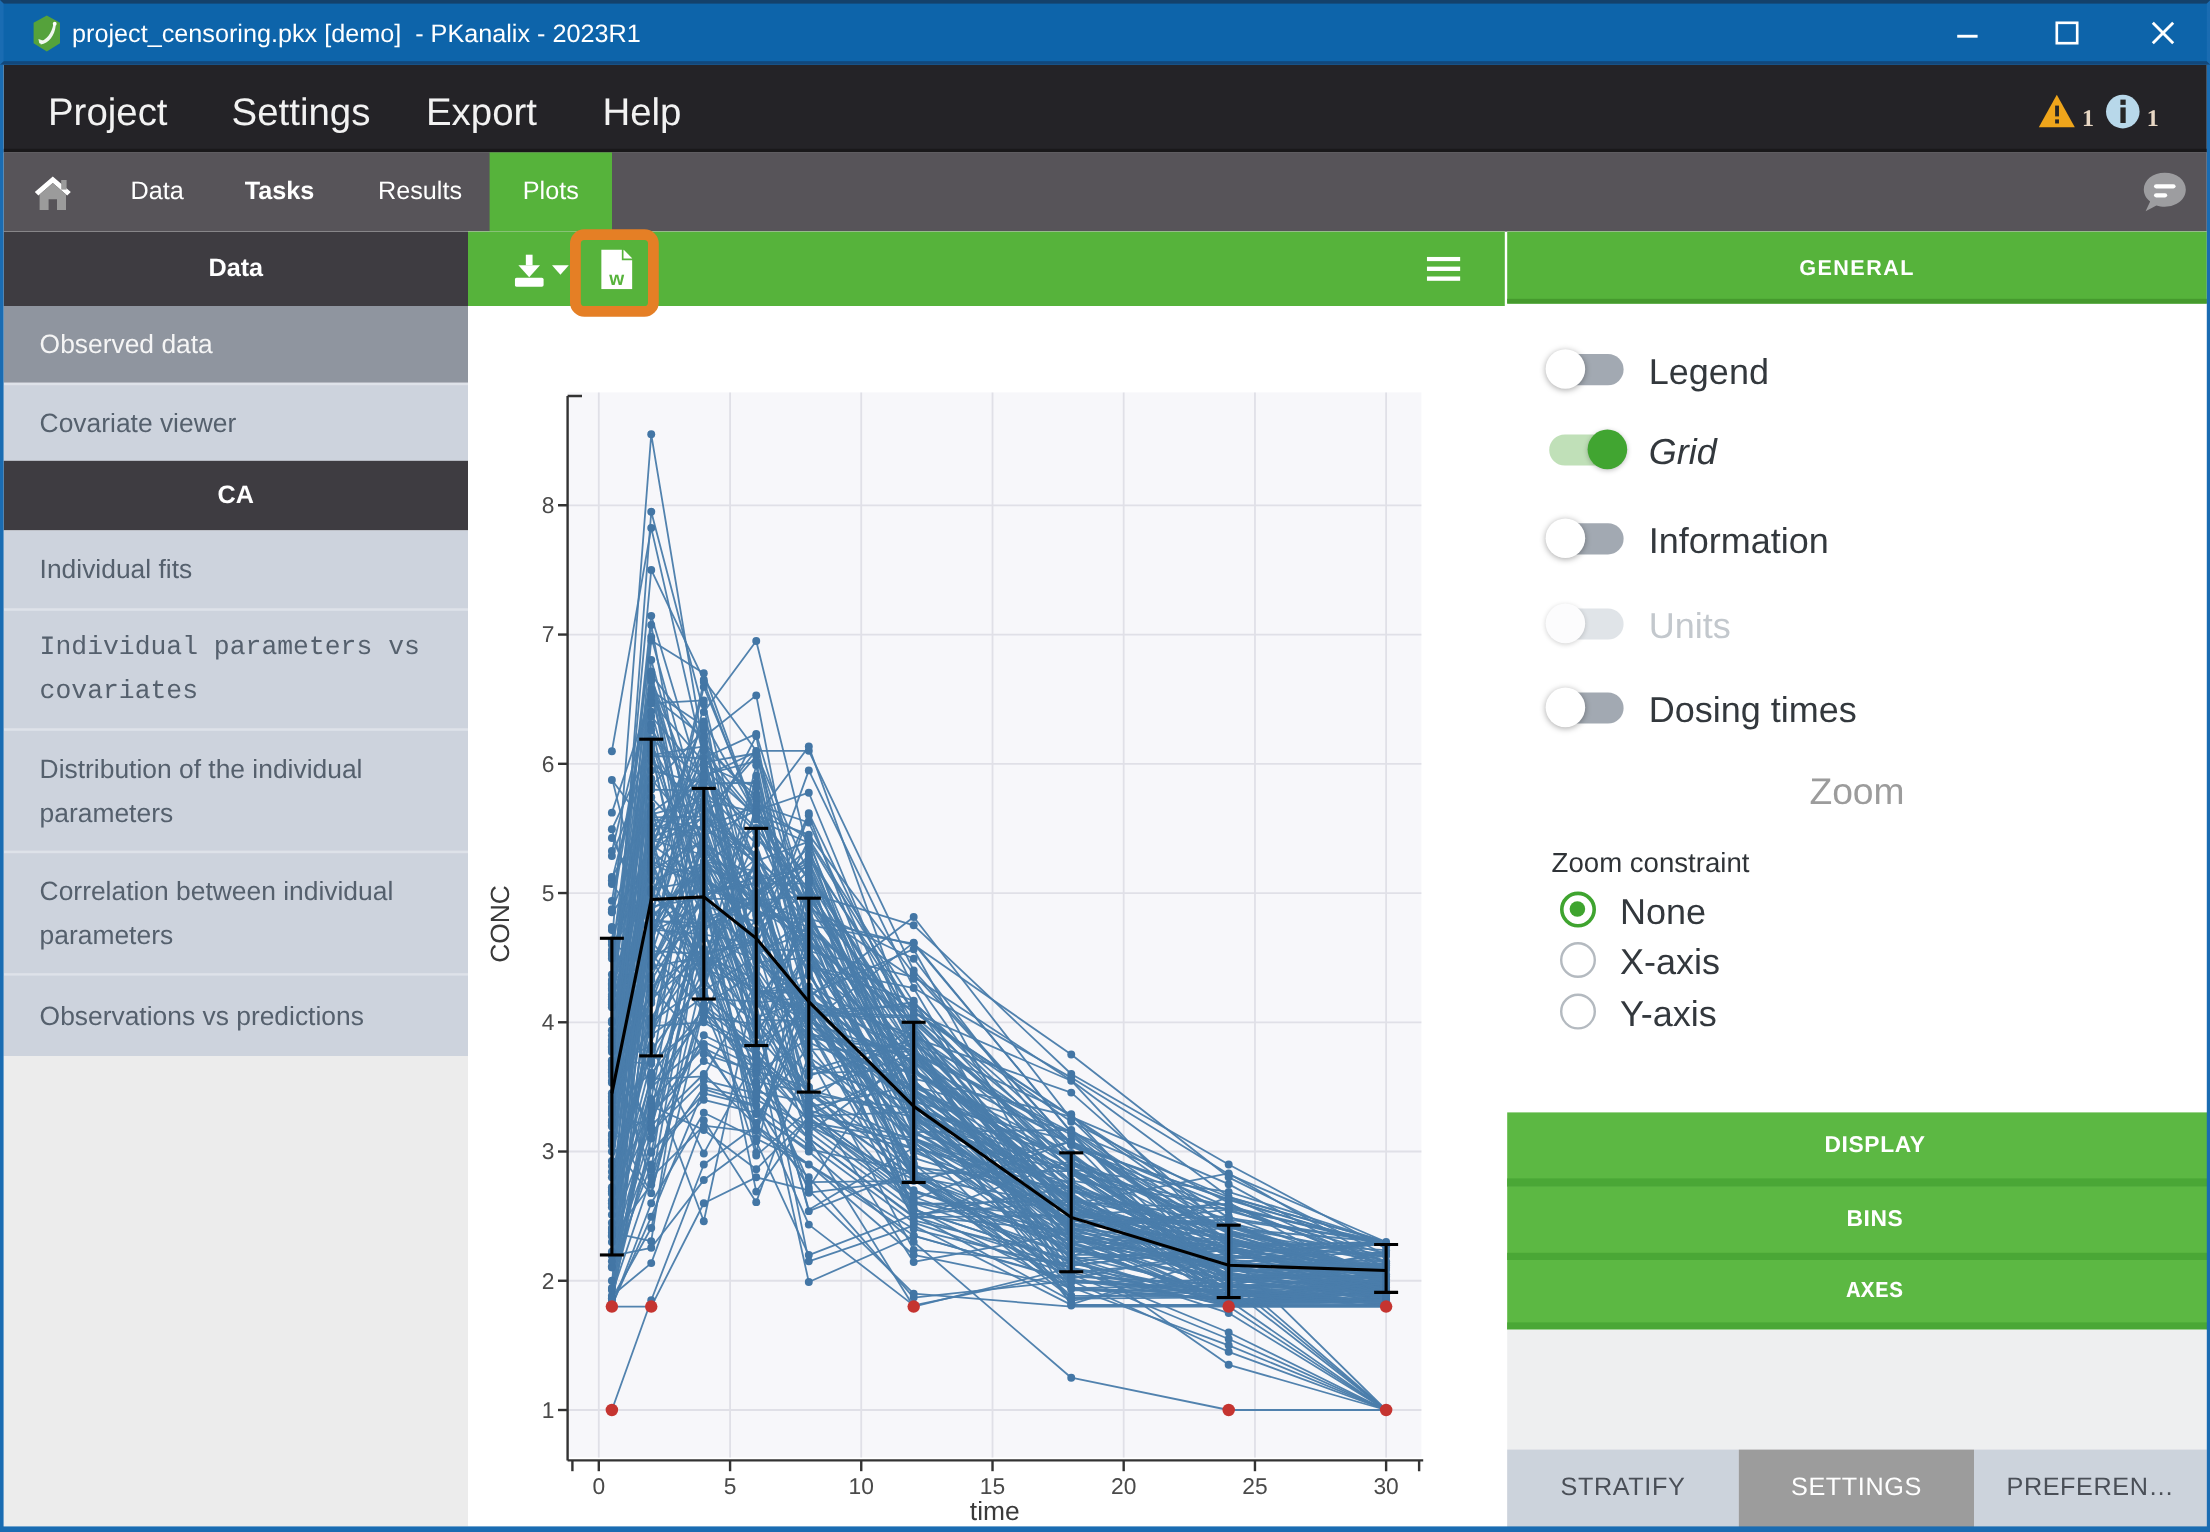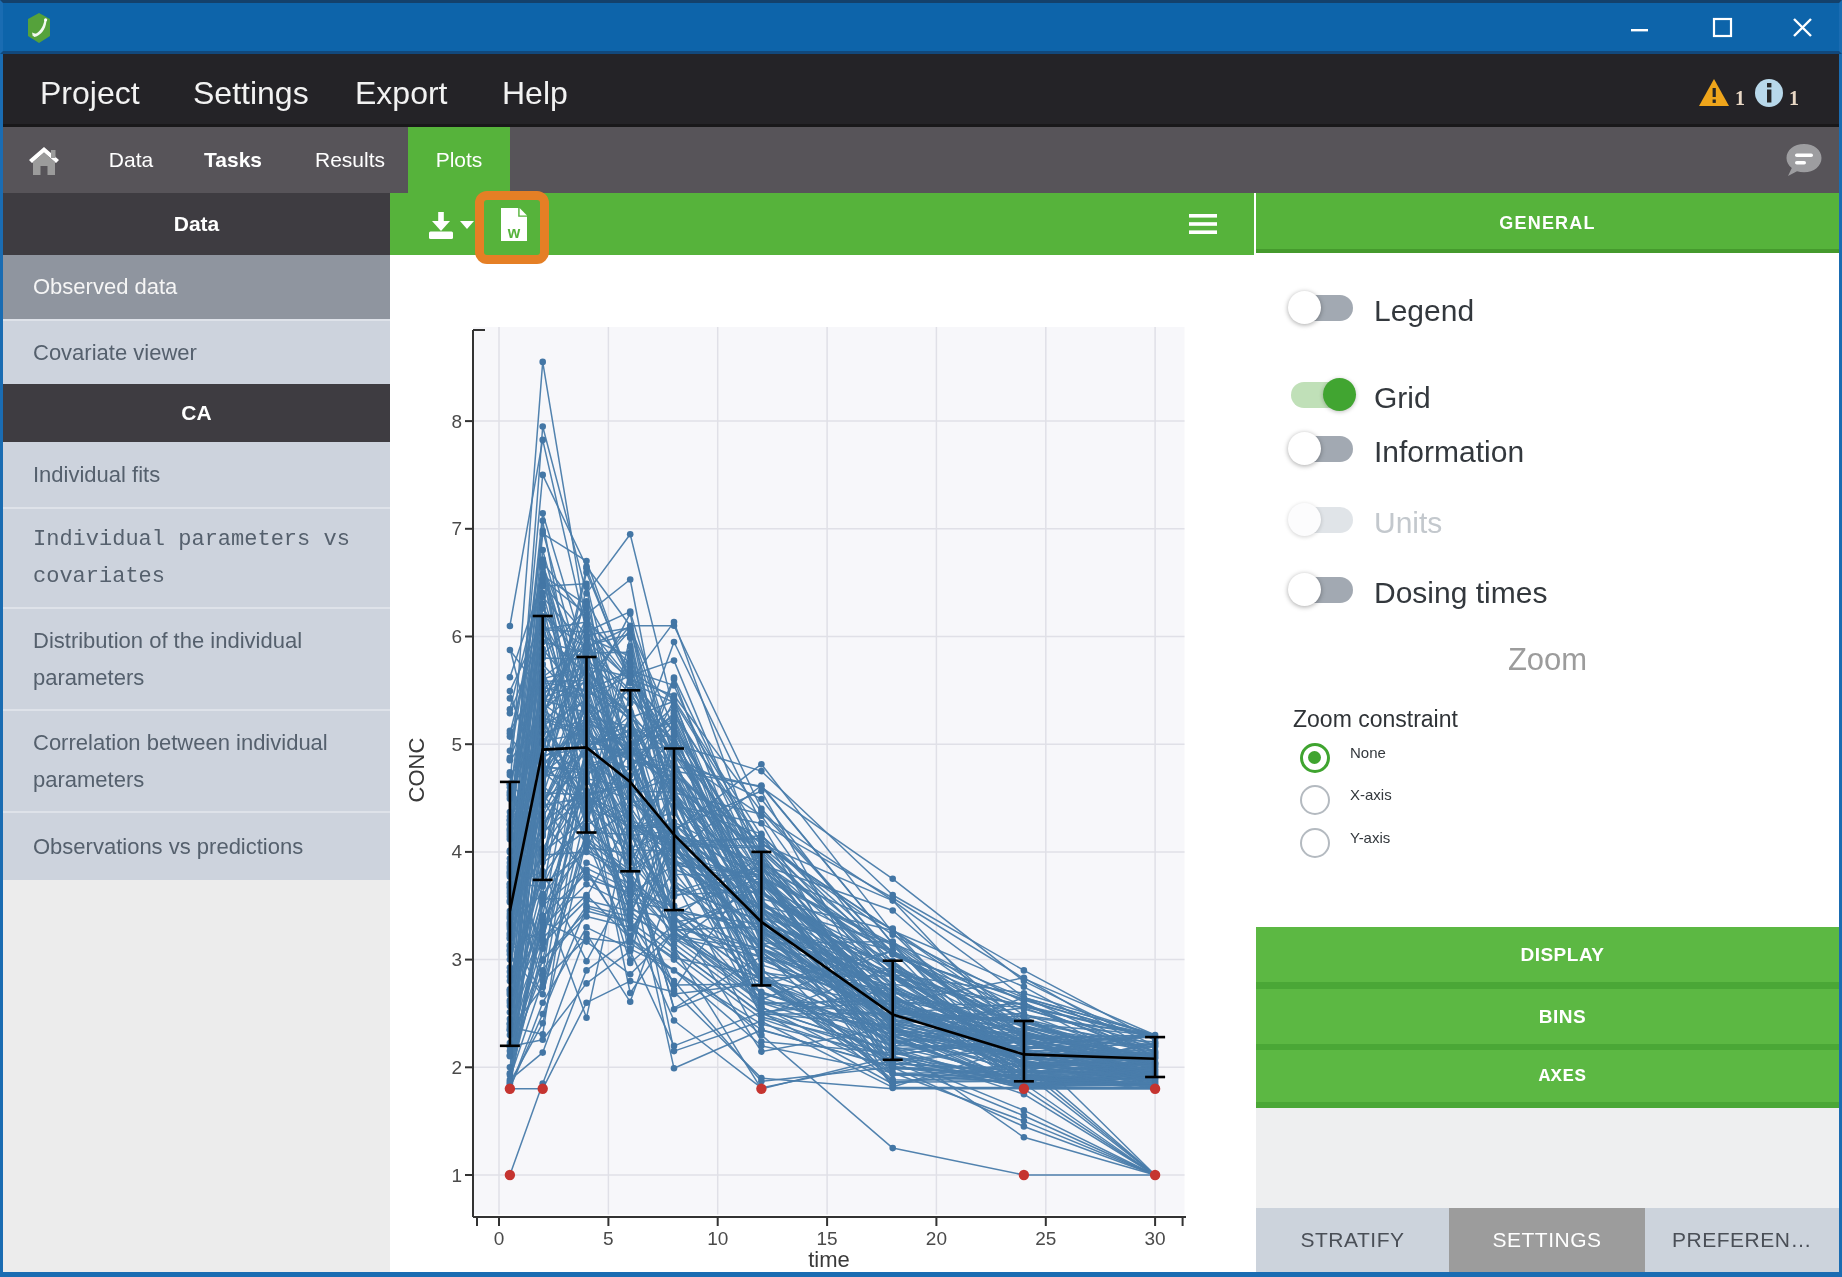--- a/index.html
+++ b/index.html
@@ -42,21 +42,21 @@
   .dis .track { background:#e0e4e8; }
   .dis .knob { background:#fcfcfd; box-shadow:0 1px 4px rgba(0,0,0,0.18); }
   .toglab { position:absolute; left:83px; top:3px; font-size:30px; color:#33383d; }
   .dis .toglab { color:#c3c8cd; }
   #zoomtitle { position:absolute; left:0; top:449px; width:583px; text-align:center; font-size:31px; color:#9c9c9c; }
   #zoomcons { position:absolute; left:37px; top:513px; font-size:23px; color:#2f3337; }
   .radiorow { position:absolute; left:44px; width:300px; height:30px; }
   .rcirc { position:absolute; left:0; top:0; width:30px; height:30px; border-radius:50%; border:2px solid #b4bac0; background:#fff; }
   .rsel .rcirc { border:3.5px solid #3fa42f; }
   .rdot { position:absolute; left:5px; top:5px; width:13px; height:13px; border-radius:50%; background:#3fa42f; }
-  .rlab { position:absolute; left:50px; top:1px; font-size:15px; color:#33383d; }
+  .rlab { position:absolute; left:50px; top:1px; font-size:30px; color:#33383d; }
   .gbtn { position:absolute; left:0; width:613px; background:#5cb843; color:#fff; font-weight:bold; font-size:19px; letter-spacing:0.5px; text-align:center; }
   #rfoot { position:absolute; left:0; top:915px; width:583px; height:293px; background:#eeeff0; }
   .btab { position:absolute; top:1015px; height:66px; line-height:64px; text-align:center; font-size:21px; letter-spacing:0.5px; color:#4a4f57; background:#ccd3dc; }
 </style>
 </head>
 <body>
 
 <div class="abs" id="menubar">
   <span class="mitem" style="left:37px;">Project</span>
   <span class="mitem" style="left:190px;">Settings</span>
@@ -92,20 +92,21 @@
   </svg>
 </div>
 
 <div class="abs" id="titlebar">
   <svg style="position:absolute;left:24px;top:9px;" width="24" height="32" viewBox="0 0 24 32">
     <path d="M12 1 L23 7 L23 24 L12 31 L1 24 L1 7 Z" fill="#55a23b"></path>
     <path d="M6 23 C12 21 16 16 17.5 8 L19.5 9 C18.5 18 13.5 24 7 25 Z" fill="#fff" opacity="0.92"></path>
     <circle cx="18.6" cy="7.8" r="1.6" fill="#fff"></circle>
     <path d="M5 20.5 l4.4 1.5 l-3.6 2.2 Z" fill="#fff" opacity="0.88"></path>
   </svg>
+  <span class="ttext">project_censoring.pkx [demo]&nbsp; - PKanalix - 2023R1</span>
   <svg style="position:absolute;left:1625px;top:18px;" width="32" height="18" viewBox="0 0 32 18">
       <rect x="3" y="8" width="17" height="2.4" fill="#fff"></rect>
     </svg>
   <svg style="position:absolute;left:1705px;top:10px;" width="30" height="30" viewBox="0 0 30 30">
       <rect x="6" y="6" width="17" height="17" fill="none" stroke="#fff" stroke-width="2.2"></rect>
     </svg>
   <svg style="position:absolute;left:1785px;top:10px;" width="30" height="30" viewBox="0 0 30 30">
       <path d="M6 6 L23 23 M23 6 L6 23" stroke="#fff" stroke-width="2.4"></path>
     </svg>
 </div>
@@ -1261,21 +1262,21 @@
 </svg>
 </div>
 
 <div class="abs" id="rpanel">
   <div id="rphead">GENERAL</div>
   <div class="togrow" style="top:98px;">
       <span class="track"></span>
       <span class="knob"></span>
       <span class="toglab">Legend</span>
     </div>
-  <div class="togrow on" style="top:185px;">
+  <div class="togrow on" style="top:165px;font-style:italic;">
       <span class="track"></span>
       <span class="knob"></span>
       <span class="toglab">Grid</span>
     </div>
   <div class="togrow" style="top:239px;">
       <span class="track"></span>
       <span class="knob"></span>
       <span class="toglab">Information</span>
     </div>
   <div class="togrow dis" style="top:310px;">

